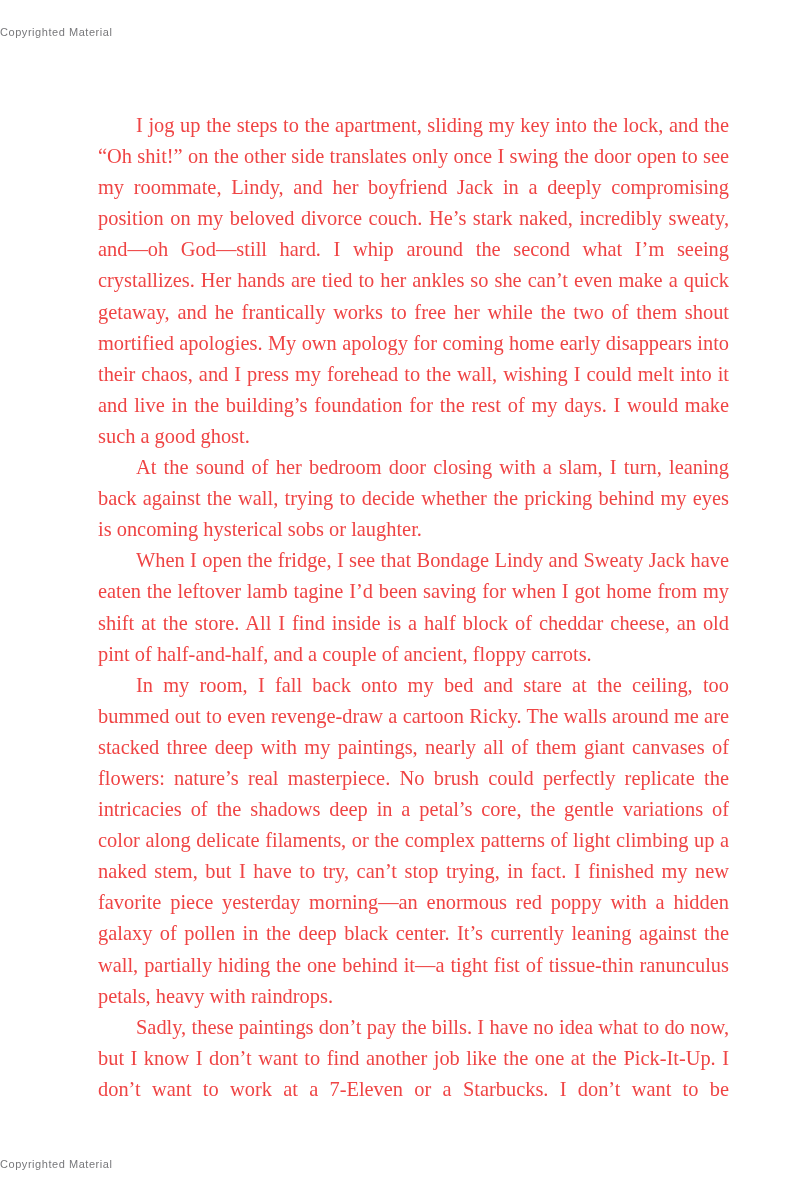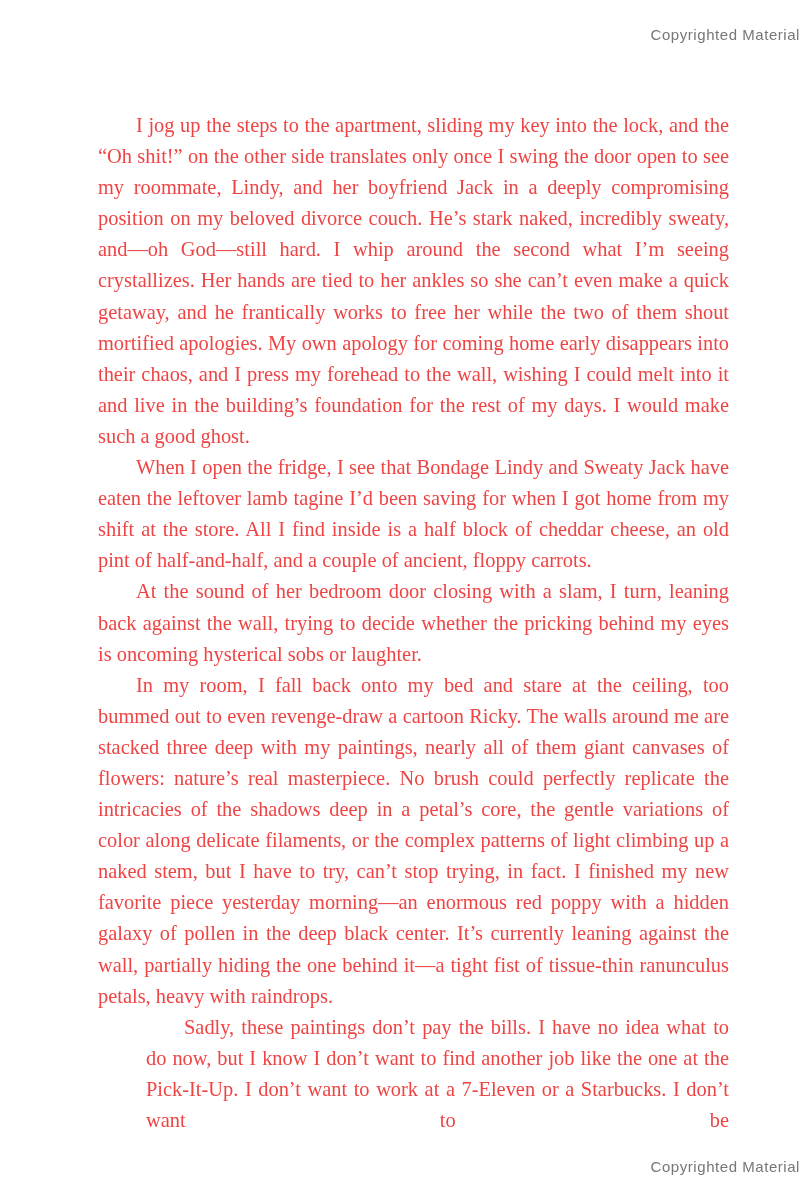--- a/index.html
+++ b/index.html
@@ -14,23 +14,23 @@
     background: #ffffff;
     overflow: hidden;
     box-sizing: border-box;
   }
 
   
   .watermark {
     position: absolute;
     left: 0;
     width: 800px;
-    text-align: right;
+    text-align: left;
     font-family: "Liberation Sans", sans-serif;
-    font-size: 15px;
+    font-size: 11px;
     letter-spacing: 0.55px;
     color: #77777a;
     white-space: nowrap;
   }
   .watermark-top { top: 26px; }
   .watermark-bottom { top: 1158px; }
 
   
   .running-head {
     position: absolute;
@@ -71,34 +71,33 @@
     -webkit-hyphens: none;
     hyphens: none;
   }
   .body-text p {
     margin: 0;
     text-indent: 38px;
     text-align: justify;
   }
   .body-text p:last-child {
     text-align-last: justify;
-    margin-left: 48px;
   }
 </style>
 </head>
 <body>
 
 <div class="page">
 
   <div class="watermark watermark-top">Copyrighted Material</div>
 
 
   <div class="body-text">
     <p>I jog up the steps to the apartment, sliding my key into the lock, and the “Oh shit!” on the other side translates only once I swing the door open to see my roommate, Lindy, and her boyfriend Jack in a deeply compromising position on my beloved divorce couch. He’s stark naked, incredibly sweaty, and—oh God—still hard. I whip around the second what I’m seeing crystallizes. Her hands are tied to her ankles so she can’t even make a quick getaway, and he frantically works to free her while the two of them shout mortified apologies. My own apology for coming home early disappears into their chaos, and I press my forehead to the wall, wishing I could melt into it and live in the building’s foundation for the rest of my days. I would make such a good ghost.</p>
+    <p>At the sound of her bedroom door closing with a slam, I turn, leaning back against the wall, trying to decide whether the pricking behind my eyes is oncoming hysterical sobs or laughter.</p>
     <p>When I open the fridge, I see that Bondage Lindy and Sweaty Jack have eaten the leftover lamb tagine I’d been saving for when I got home from my shift at the store. All I find inside is a half block of cheddar cheese, an old pint of half-and-half, and a couple of ancient, floppy carrots.</p>
-    <p>At the sound of her bedroom door closing with a slam, I turn, leaning back against the wall, trying to decide whether the pricking behind my eyes is oncoming hysterical sobs or laughter.</p>
     <p>In my room, I fall back onto my bed and stare at the ceiling, too bummed out to even revenge-draw a cartoon Ricky. The walls around me are stacked three deep with my paintings, nearly all of them giant canvases of flowers: nature’s real masterpiece. No brush could perfectly replicate the intricacies of the shadows deep in a petal’s core, the gentle variations of color along delicate filaments, or the complex patterns of light climbing up a naked stem, but I have to try, can’t stop trying, in fact. I finished my new favorite piece yesterday morning—an enormous red poppy with a hidden galaxy of pollen in the deep black center. It’s currently leaning against the wall, partially hiding the one behind it—a tight fist of tissue-thin ranunculus petals, heavy with raindrops.</p>
     <p>Sadly, these paintings don’t pay the bills. I have no idea what to do now, but I know I don’t want to find another job like the one at the Pick-It-Up. I don’t want to work at a 7-Eleven or a Starbucks. I don’t want to be</p>
   </div>
 
   <div class="watermark watermark-bottom">Copyrighted Material</div>
 
 </div>
 
 </body></html>

